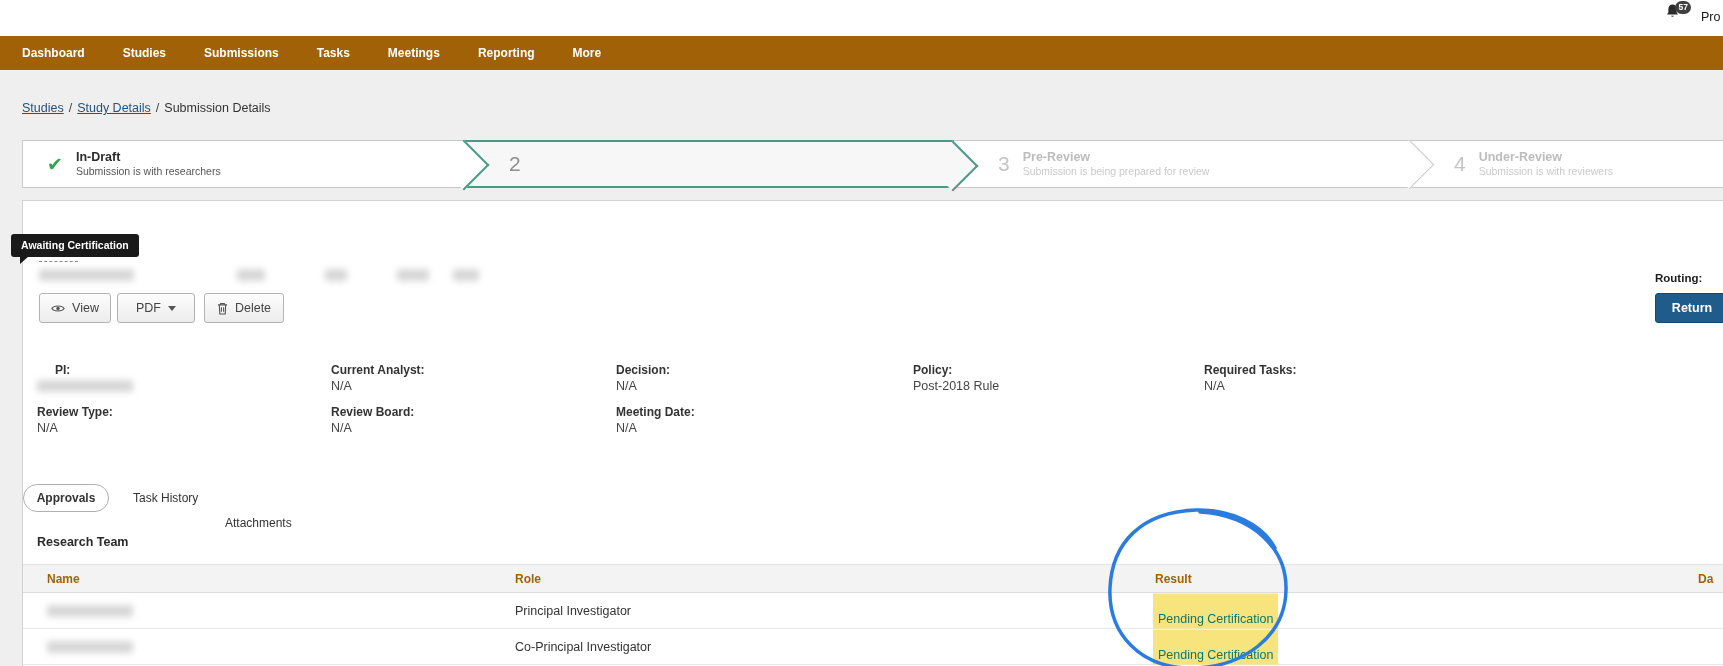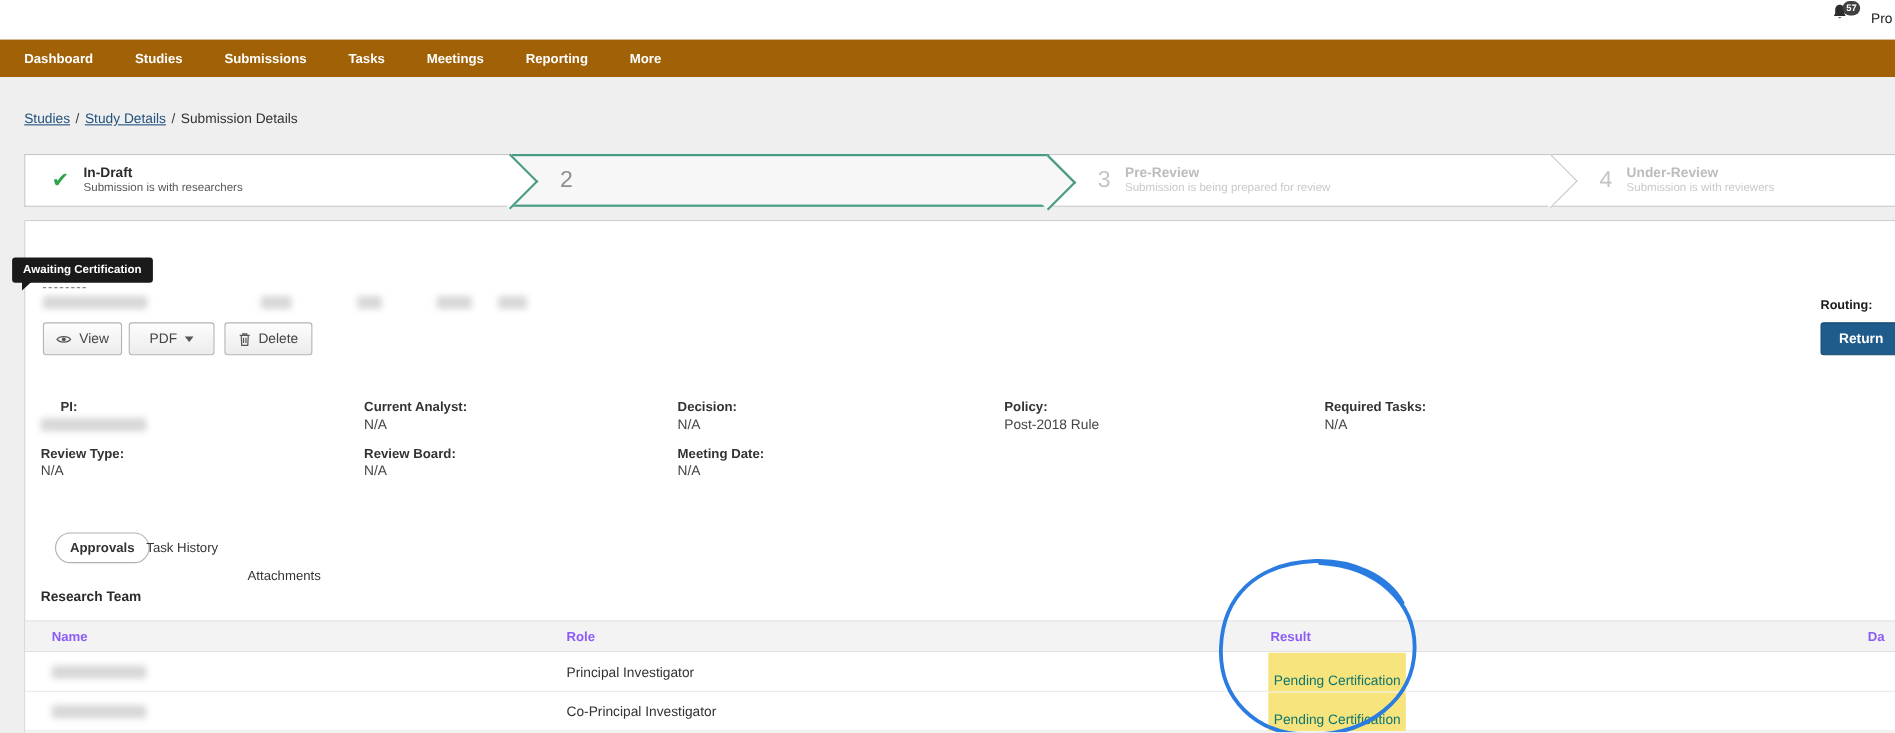--- a/index.html
+++ b/index.html
@@ -67,21 +67,21 @@
   .f-label { position:absolute; font-size:12px; font-weight:bold; color:#333; white-space:nowrap; }
   .f-value { position:absolute; font-size:12.5px; color:#454545; white-space:nowrap; }
 
   .tab { position:absolute; top:283px; height:28px; display:flex; align-items:center; font-size:12px; color:#333; cursor:pointer; }
   .tab-active { justify-content:center; border:1px solid #b0b0b0; background:#fff; font-weight:bold; }
 
   .rt-heading { position:absolute; left:14px; top:334px; font-size:12.5px; font-weight:bold; color:#2b2b2b; }
 
   .rt-table { position:absolute; left:0; top:363px; width:1740px; }
   .thead { position:relative; height:29px; background:#f3f3f3; border-top:1px solid #e2e2e2; border-bottom:1px solid #dcdcdc; }
-  .th { position:absolute; top:50%; transform:translateY(-50%); font-size:12px; font-weight:bold; color:#8b5cf6; white-space:nowrap; }
+  .th { position:absolute; top:50%; transform:translateY(-50%); font-size:12px; font-weight:bold; color:#a16207; white-space:nowrap; }
   .trow { position:relative; height:36px; border-bottom:1px solid #e8e8e8; background:#fff; }
   .td { position:absolute; top:50%; transform:translateY(-50%); font-size:12.5px; color:#333; white-space:nowrap; }
   .hl { background:#f7e47c; color:#0f766e; padding:18px 5px 3px;text-align:center; }
   .name-smudge { top:12px; width:86px; }
 
   .annotation { position:absolute; left:0; top:0; z-index:60; pointer-events:none; }
 </style>
 </head>
 <body>
 
@@ -181,21 +181,21 @@
     <span class="f-label" style="left:1181px; top:162px;">Required Tasks:</span>
     <span class="f-value" style="left:1181px; top:178px;">N/A</span>
 
     <span class="f-label" style="left:14px; top:204px;">Review Type:</span>
     <span class="f-value" style="left:14px; top:220px;">N/A</span>
     <span class="f-label" style="left:308px; top:204px;">Review Board:</span>
     <span class="f-value" style="left:308px; top:220px;">N/A</span>
     <span class="f-label" style="left:593px; top:204px;">Meeting Date:</span>
     <span class="f-value" style="left:593px; top:220px;">N/A</span>
 
-    <div class="tab tab-active" style="left:27px; width:86px;border-radius:14px;">Approvals</div>
+    <div class="tab tab-active" style="left:0; width:86px;border-radius:14px;">Approvals</div>
     <div class="tab" style="left:110px;">Task History</div>
     <div class="tab" style="left:202px;margin-top:25px;">Attachments</div>
 
     <div class="rt-heading">Research Team</div>
 
     <div class="rt-table">
       <div class="thead">
         <span class="th" style="left:24px;">Name</span>
         <span class="th" style="left:492px;">Role</span>
         <span class="th" style="left:1132px;">Result</span>

